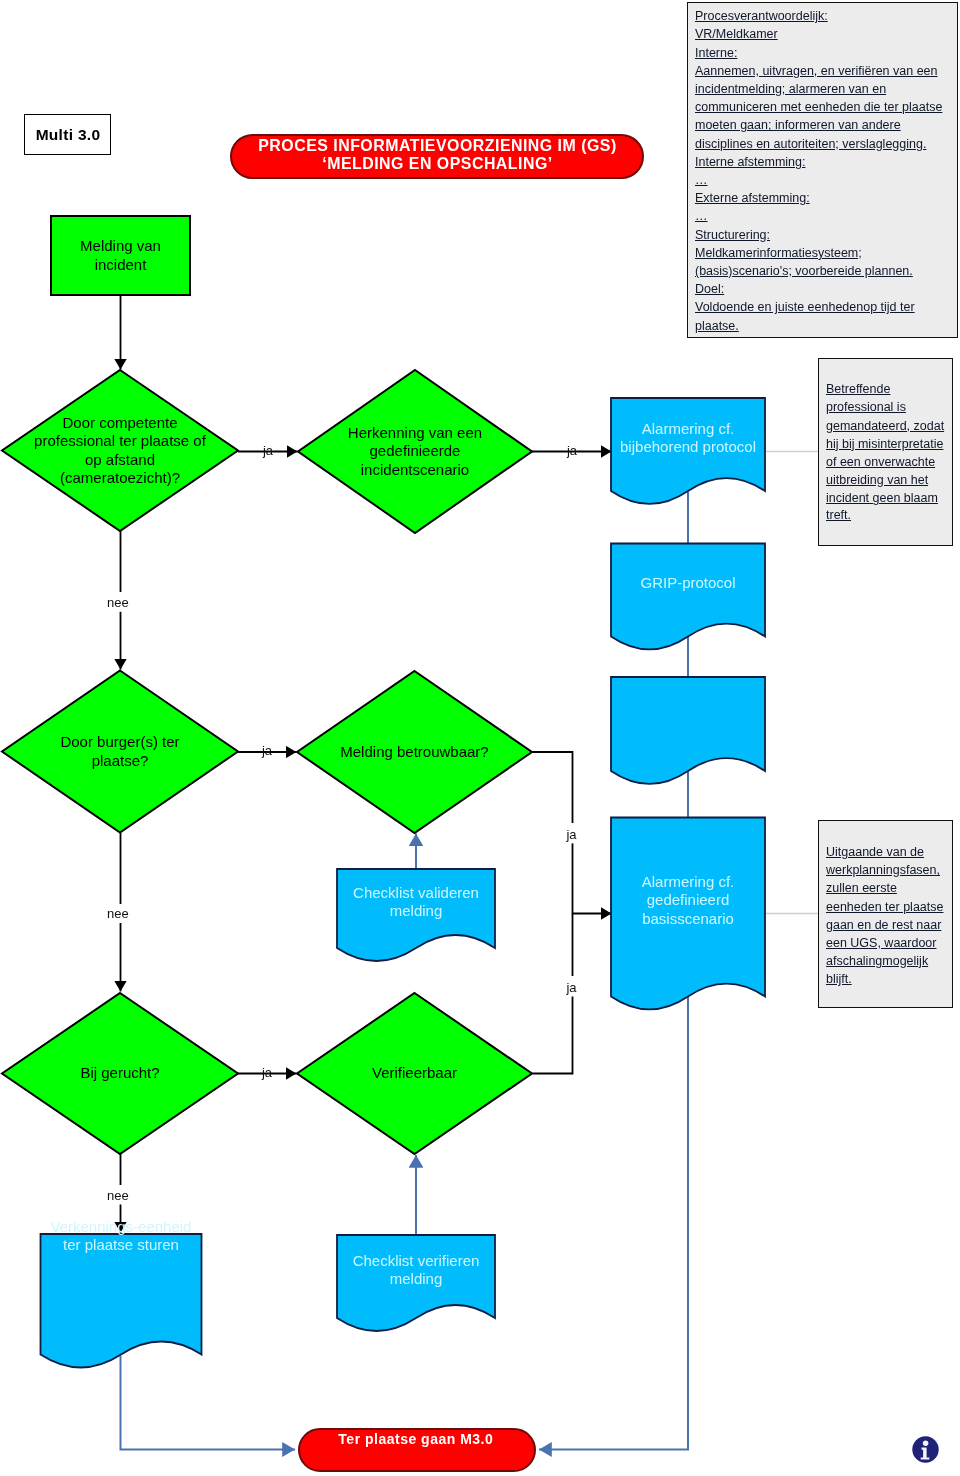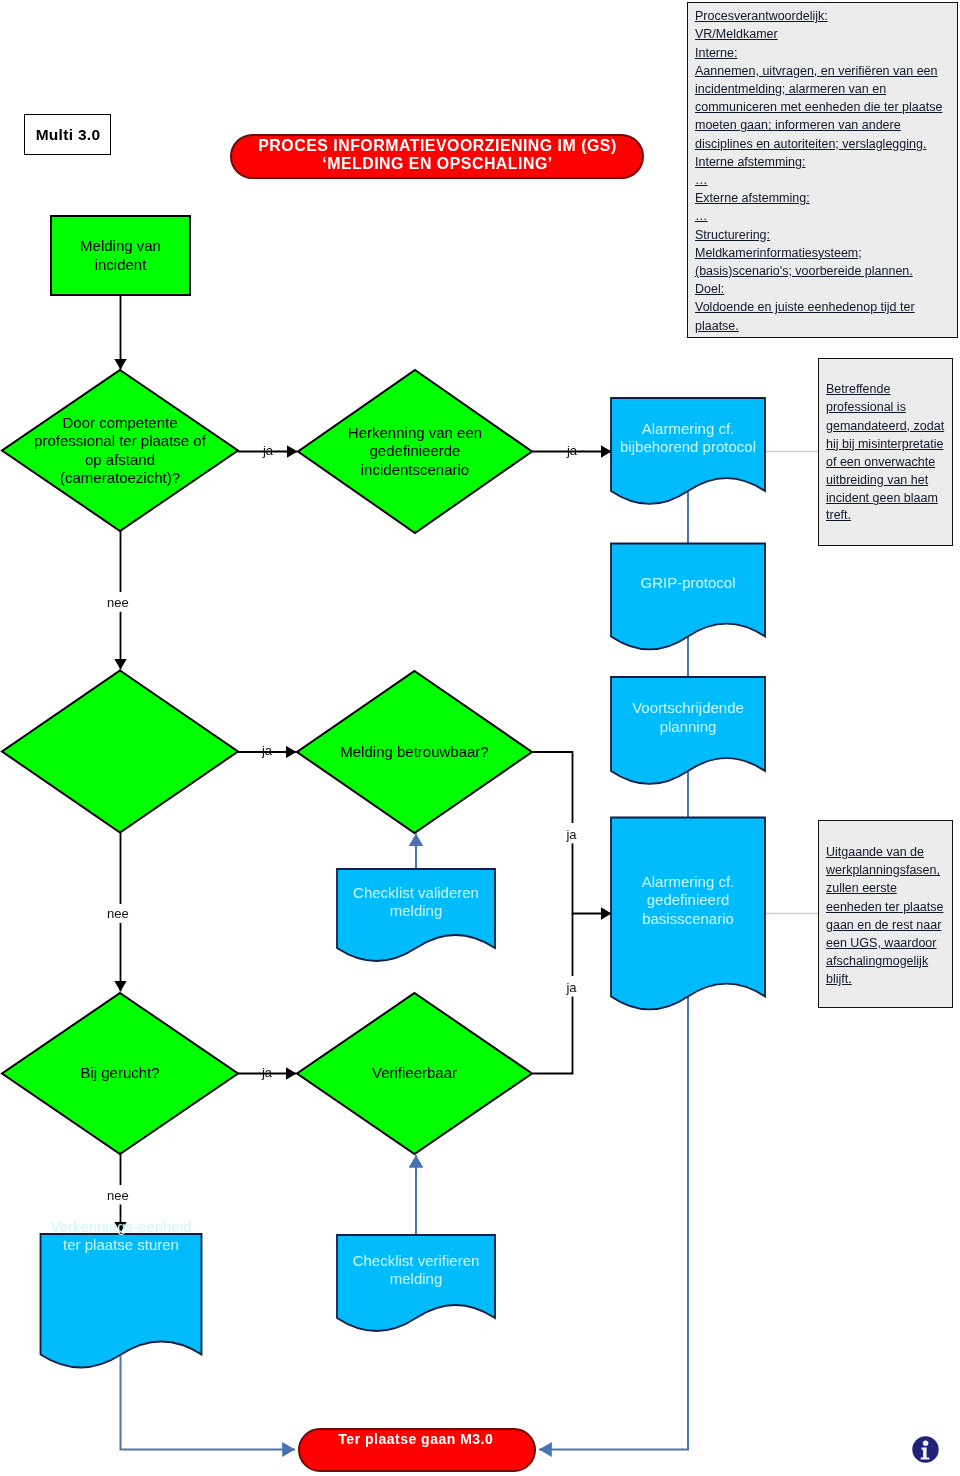--- a/index.html
+++ b/index.html
@@ -84,25 +84,25 @@
 <div class="tx" style="left:20px;top:370px;width:200px;height:161px;">Door competente
 professional ter plaatse of
 op afstand
 (cameratoezicht)?</div>
 <div class="tx" style="left:315px;top:370px;width:200px;height:163px;">Herkenning van een
 gedefinieerde
 incidentscenario</div>
 <div class="tx blue" style="left:605px;top:398px;width:166px;height:80px;">Alarmering cf.
 bijbehorend protocol</div>
 <div class="tx blue" style="left:605px;top:543.5px;width:166px;height:80px;">GRIP-protocol</div>
-<div class="tx blue" style="left:605px;top:677px;width:166px;height:81px;">Voortschrijdende
-planning</div>
 <div class="tx blue" style="left:605px;top:817.5px;width:166px;height:166px;">Alarmering cf.
 gedefinieerd
 basisscenario</div>
+<div class="tx" style="left:20px;top:670.5px;width:200px;height:162px;">Door burger(s) ter
+plaatse?</div>
 <div class="tx" style="left:309.5px;top:671px;width:210px;height:162px;">Melding betrouwbaar?</div>
 <div class="tx blue" style="left:331px;top:869px;width:170px;height:66px;">Checklist valideren
 melding</div>
 <div class="tx" style="left:20px;top:993px;width:200px;height:161px;">Bij gerucht?</div>
 <div class="tx" style="left:314.5px;top:993px;width:200px;height:161px;">Verifieerbaar</div>
 <div class="tx blue" style="left:34.5px;top:1182px;width:173px;height:107.5px;">Verkennings-eenheid
 ter plaatse sturen</div>
 <div class="tx blue" style="left:331px;top:1235px;width:170px;height:70px;">Checklist verifieren
 melding</div>
 <svg class="lay" viewBox="0 0 960 1476" xmlns="http://www.w3.org/2000/svg">

